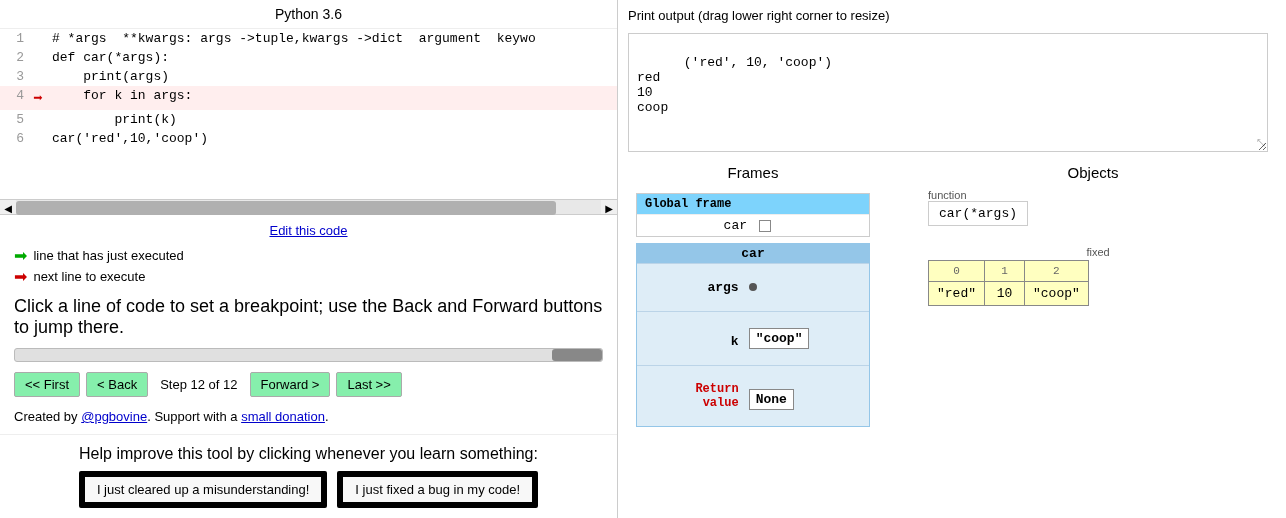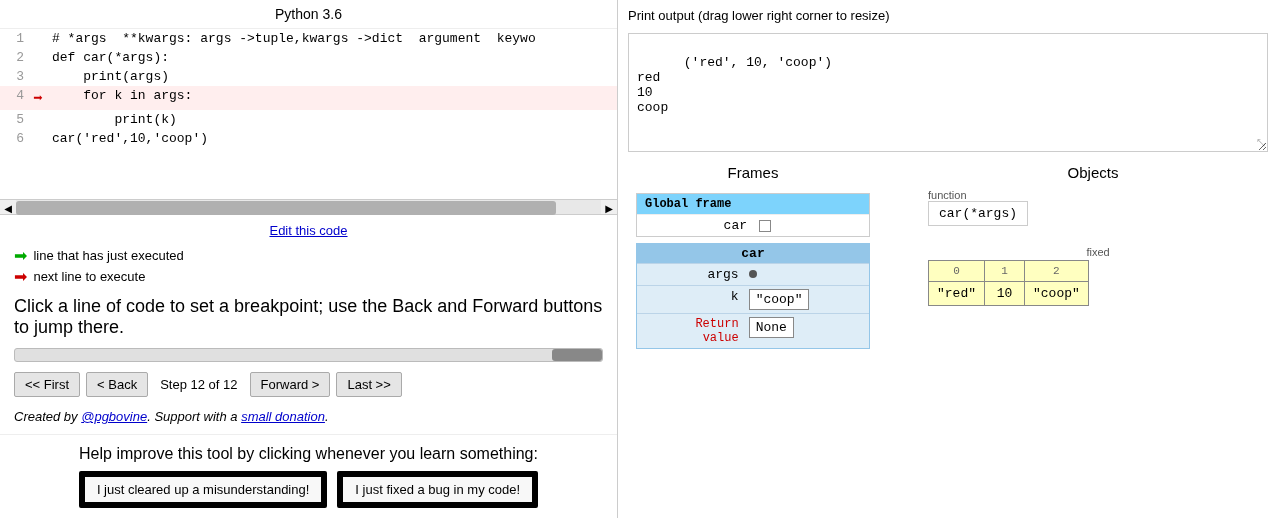--- a/index.html
+++ b/index.html
@@ -36,24 +36,24 @@
     .legend-arrow-green { color: #00aa00; font-size: 16px; }
     .legend-arrow-red { color: #cc0000; font-size: 16px; }
     
     .breakpoint-text { padding: 4px 14px 6px 14px; font-size: 18px; }
     
     .progress-bar-area { padding: 4px 14px; }
     .progress-bar-track { background: #e0e0e0; height: 14px; border-radius: 3px; position: relative; border: 1px solid #bbb; }
     .progress-bar-thumb { position: absolute; right: 0; top: 0; width: 50px; height: 12px; background: #888; border-radius: 3px; cursor: pointer; }
     
     .nav-buttons { display: flex; align-items: center; gap: 6px; padding: 6px 14px; }
-    .nav-btn { padding: 4px 10px; border: 1px solid #aaa; background: #e5e5e5; cursor: pointer; font-size: 13px; border-radius: 2px; }
+    .nav-btn { padding: 4px 10px; border: 1px solid #aaa; background: #86efac; cursor: pointer; font-size: 13px; border-radius: 2px; }
     .step-label { font-size: 13px; margin: 0 6px; }
     
-    .created-by { padding: 6px 14px; font-size: 13px; font-style: italic; }
+    .created-by { padding: 6px 14px; font-size: 13px; }
     .creator-link { color: #0000cc; text-decoration: underline; cursor: pointer; }
     
     .help-area { padding: 10px 14px; text-align: center; border-top: 1px solid #eee; margin-top: 4px; }
     .help-title { font-size: 16px; margin-bottom: 8px; }
     .help-buttons { display: flex; gap: 10px; justify-content: center; }
     .help-btn { padding: 5px 12px; border: 6px solid #000000; background: #f8f8f8; cursor: pointer; font-size: 13px; border-radius: 2px; }
     
     
     .right-panel { flex: 1; padding: 8px 10px; display: flex; flex-direction: column; gap: 8px; }
     
@@ -76,21 +76,21 @@
     .function-box { border: 1px solid #ccc; padding: 4px 10px; font-family: 'Courier New', monospace; font-size: 13px; display: inline-block; background: #fff; }
     .function-label { font-size: 11px; color: #555; }
     
     .tuple-label { font-size: 11px; color: #555; text-align: center; margin-bottom: 2px; }
     .tuple-table { border-collapse: collapse; font-family: 'Courier New', monospace; font-size: 13px; }
     .tuple-table td { border: 1px solid #888; padding: 4px 8px; background: #ffffc0; min-width: 40px; text-align: center; }
     .tuple-index { color: #666; font-size: 11px; border-bottom: 1px solid #888 !important; background: #ffffc0 !important; text-align: center; }
     
     .car-frame { border: 1px solid #94c6e8; background: #deedf7; margin: 4px 0; }
     .car-frame-title { background: #94c6e8; padding: 2px 6px; font-family: 'Courier New', monospace; font-size: 13px; font-weight: bold; text-align: center; }
-    .car-frame-row { display: flex; align-items: flex-start; padding: 3px 8px; border-top: 1px solid #bbd4e8; font-family: 'Courier New', monospace; font-size: 13px; }
+    .car-frame-row { display: flex; align-items: flex-end; padding: 16px 8px; border-top: 1px solid #bbd4e8; font-family: 'Courier New', monospace; font-size: 13px; font-weight: bold; }
     .car-var { flex: 1; text-align: right; padding-right: 10px; }
     .car-val { flex: 1.2; }
     .return-val { color: #cc0000; }
     .val-box { border: 1px solid #888; padding: 2px 6px; background: #fff; display: inline-block; font-family: 'Courier New', monospace; font-size: 13px; }
     
     svg.arrows { position: absolute; top: 0; left: 0; width: 100%; height: 100%; pointer-events: none; overflow: visible; }
   </style>
 </head>
 <body>
 

